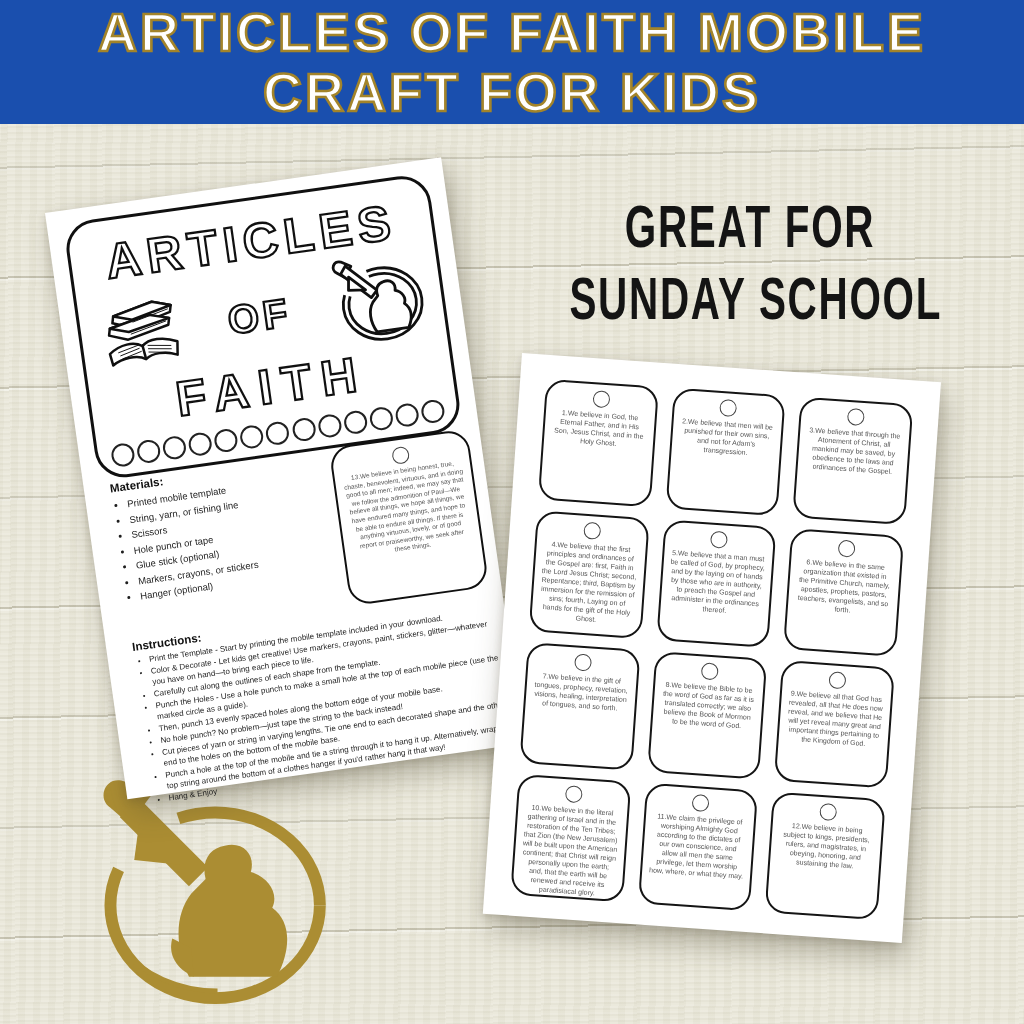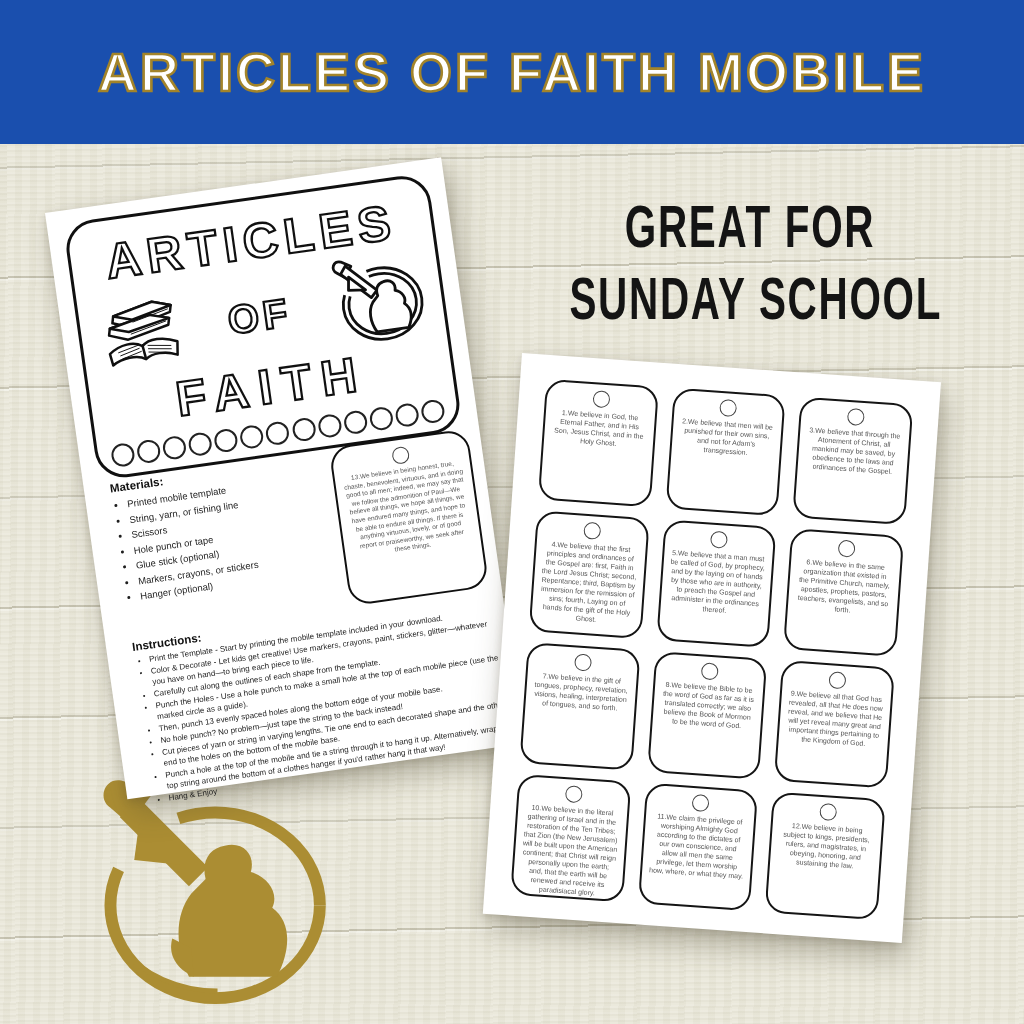--- a/index.html
+++ b/index.html
@@ -26,21 +26,21 @@
   .wood .grain{
     position:absolute;inset:-60px;
     background:repeating-linear-gradient(92deg,
         rgba(160,155,128,0.05) 0 7px,
         rgba(255,255,255,0.05) 7px 15px);
     transform:rotate(-1.2deg);
   }
 
   
   .banner{
-    position:absolute;left:0;top:0;width:1024px;height:144px;z-index:10;
+    position:absolute;left:0;top:0;width:1024px;height:124px;z-index:10;
     background:#1a4fae;display:flex;flex-direction:column;align-items:center;justify-content:center;
   }
   .banner .line{
     color:#ffffff;font-weight:bold;font-size:54px;line-height:60px;letter-spacing:3px;
     -webkit-text-stroke:2.6px #a3842a;
     font-family:"Liberation Sans",sans-serif;white-space:nowrap;
   }
 
   
   .tagline{
@@ -121,20 +121,21 @@
 </head>
 <body>
 
 <div class="wood">
   <div class="planks"></div>
   <div class="grain"></div>
 </div>
 
 <div class="banner">
   <div class="line">ARTICLES OF FAITH MOBILE</div>
+  <div class="line">CRAFT FOR KIDS</div>
 </div>
 
 <div class="tagline">
   <div class="t-line">GREAT FOR</div>
   <div class="t-line">SUNDAY SCHOOL</div>
 </div>
 
 <div class="page page-instructions">
   <div class="title-box">
     <div class="outline-word w-articles">ARTICLES</div>

